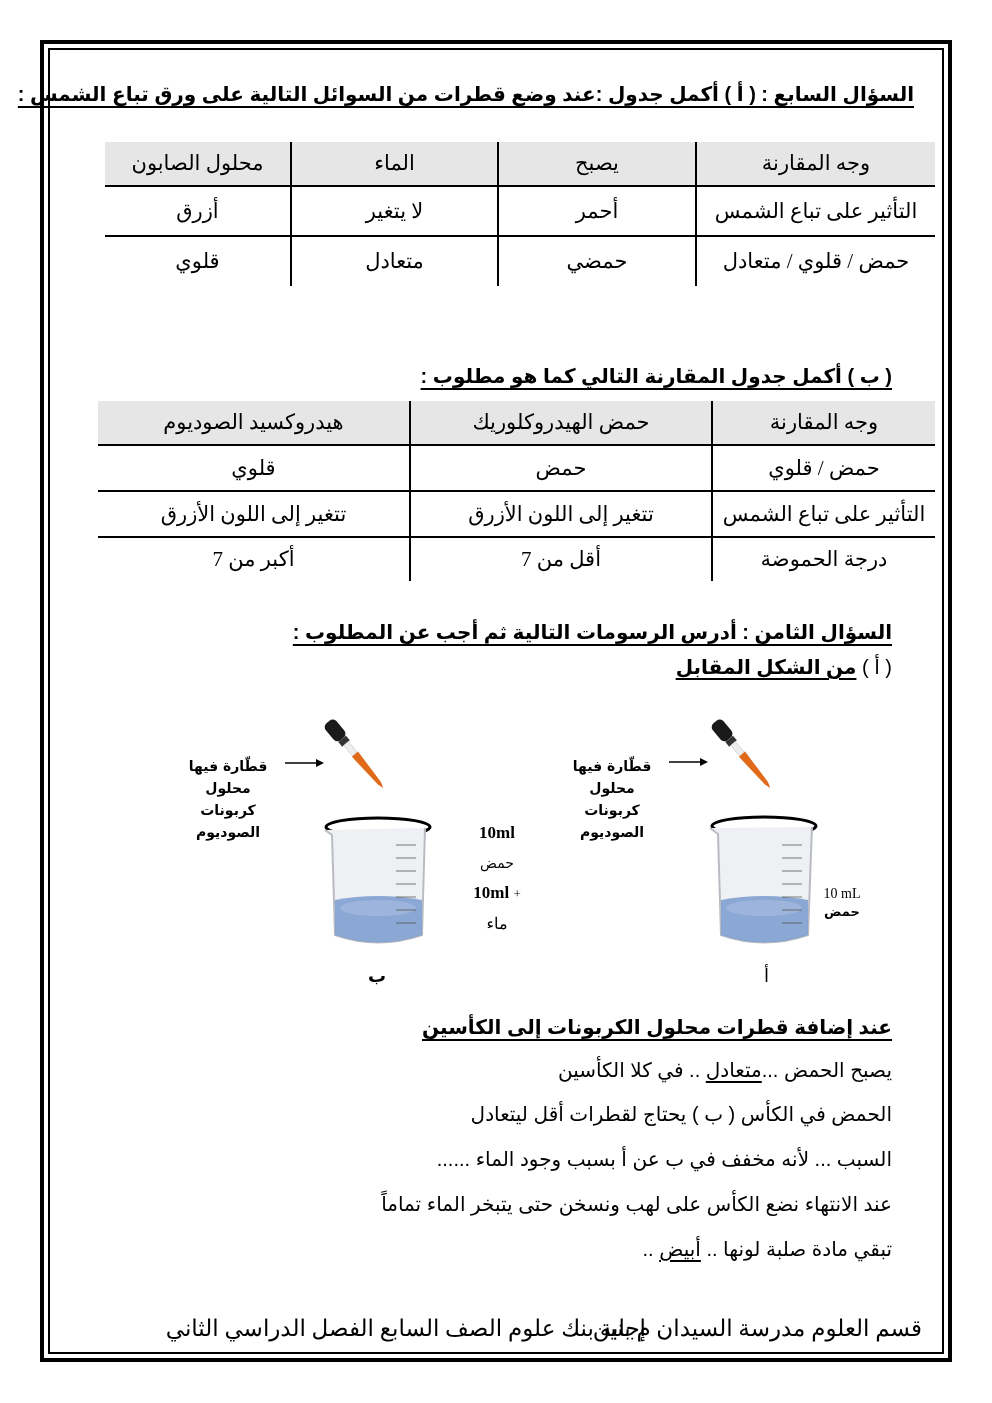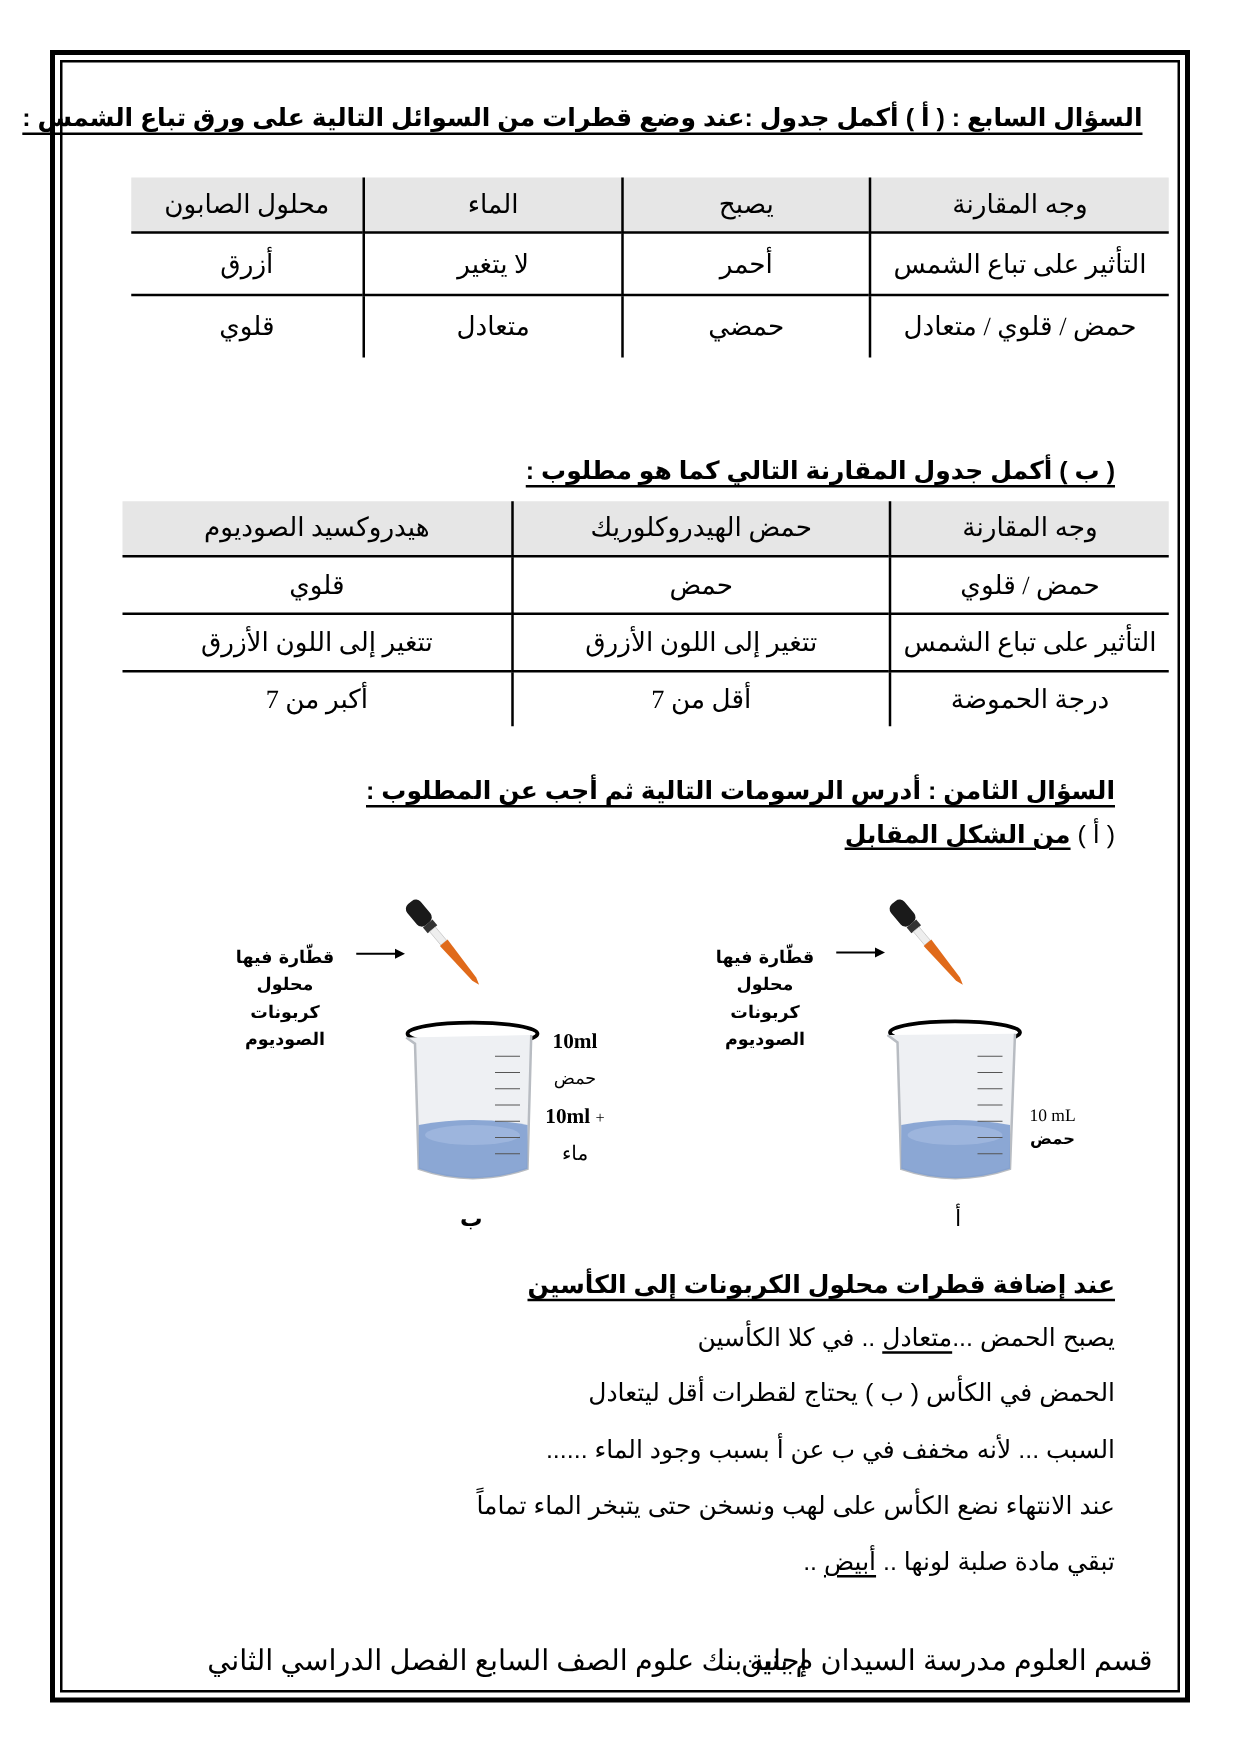--- a/index.html
+++ b/index.html
@@ -115,21 +115,21 @@
     <g stroke="#555" stroke-width="0.8">
       <line x1="226" y1="135" x2="246" y2="135"></line>
         <line x1="226" y1="148" x2="246" y2="148"></line>
       <line x1="226" y1="161" x2="246" y2="161"></line>
         <line x1="226" y1="174" x2="246" y2="174"></line>
       <line x1="226" y1="187" x2="246" y2="187"></line>
         <line x1="226" y1="200" x2="246" y2="200"></line>
       <line x1="226" y1="213" x2="246" y2="213"></line>
     </g>
   </svg>
-  <div class="abs vol-label" style="left:255px; top:108px; width:70px;">
+  <div class="abs vol-label" style="left:255px; top:108px; width:70px;padding-left:37px;">
     <div>10ml</div>
     <div style="font-weight:normal; font-family:'DejaVu Sans',sans-serif; font-size:14px;">حمض</div>
     <div><span>10ml</span> <span style="font-weight:normal; font-size:13px;">+</span></div>
     <div style="font-weight:normal; font-family:Liberation Serif, serif; font-size:16px;">ماء</div>
   </div>
   <div class="abs" style="left:198px; top:255px; font-size:18px; font-weight:bold;">ب</div>
 </div>
 
 <div class="abs" style="left:550px; top:710px; width:340px; height:280px;">
   <div class="abs fig-label" style="left:12px; top:45px; width:100px;">

